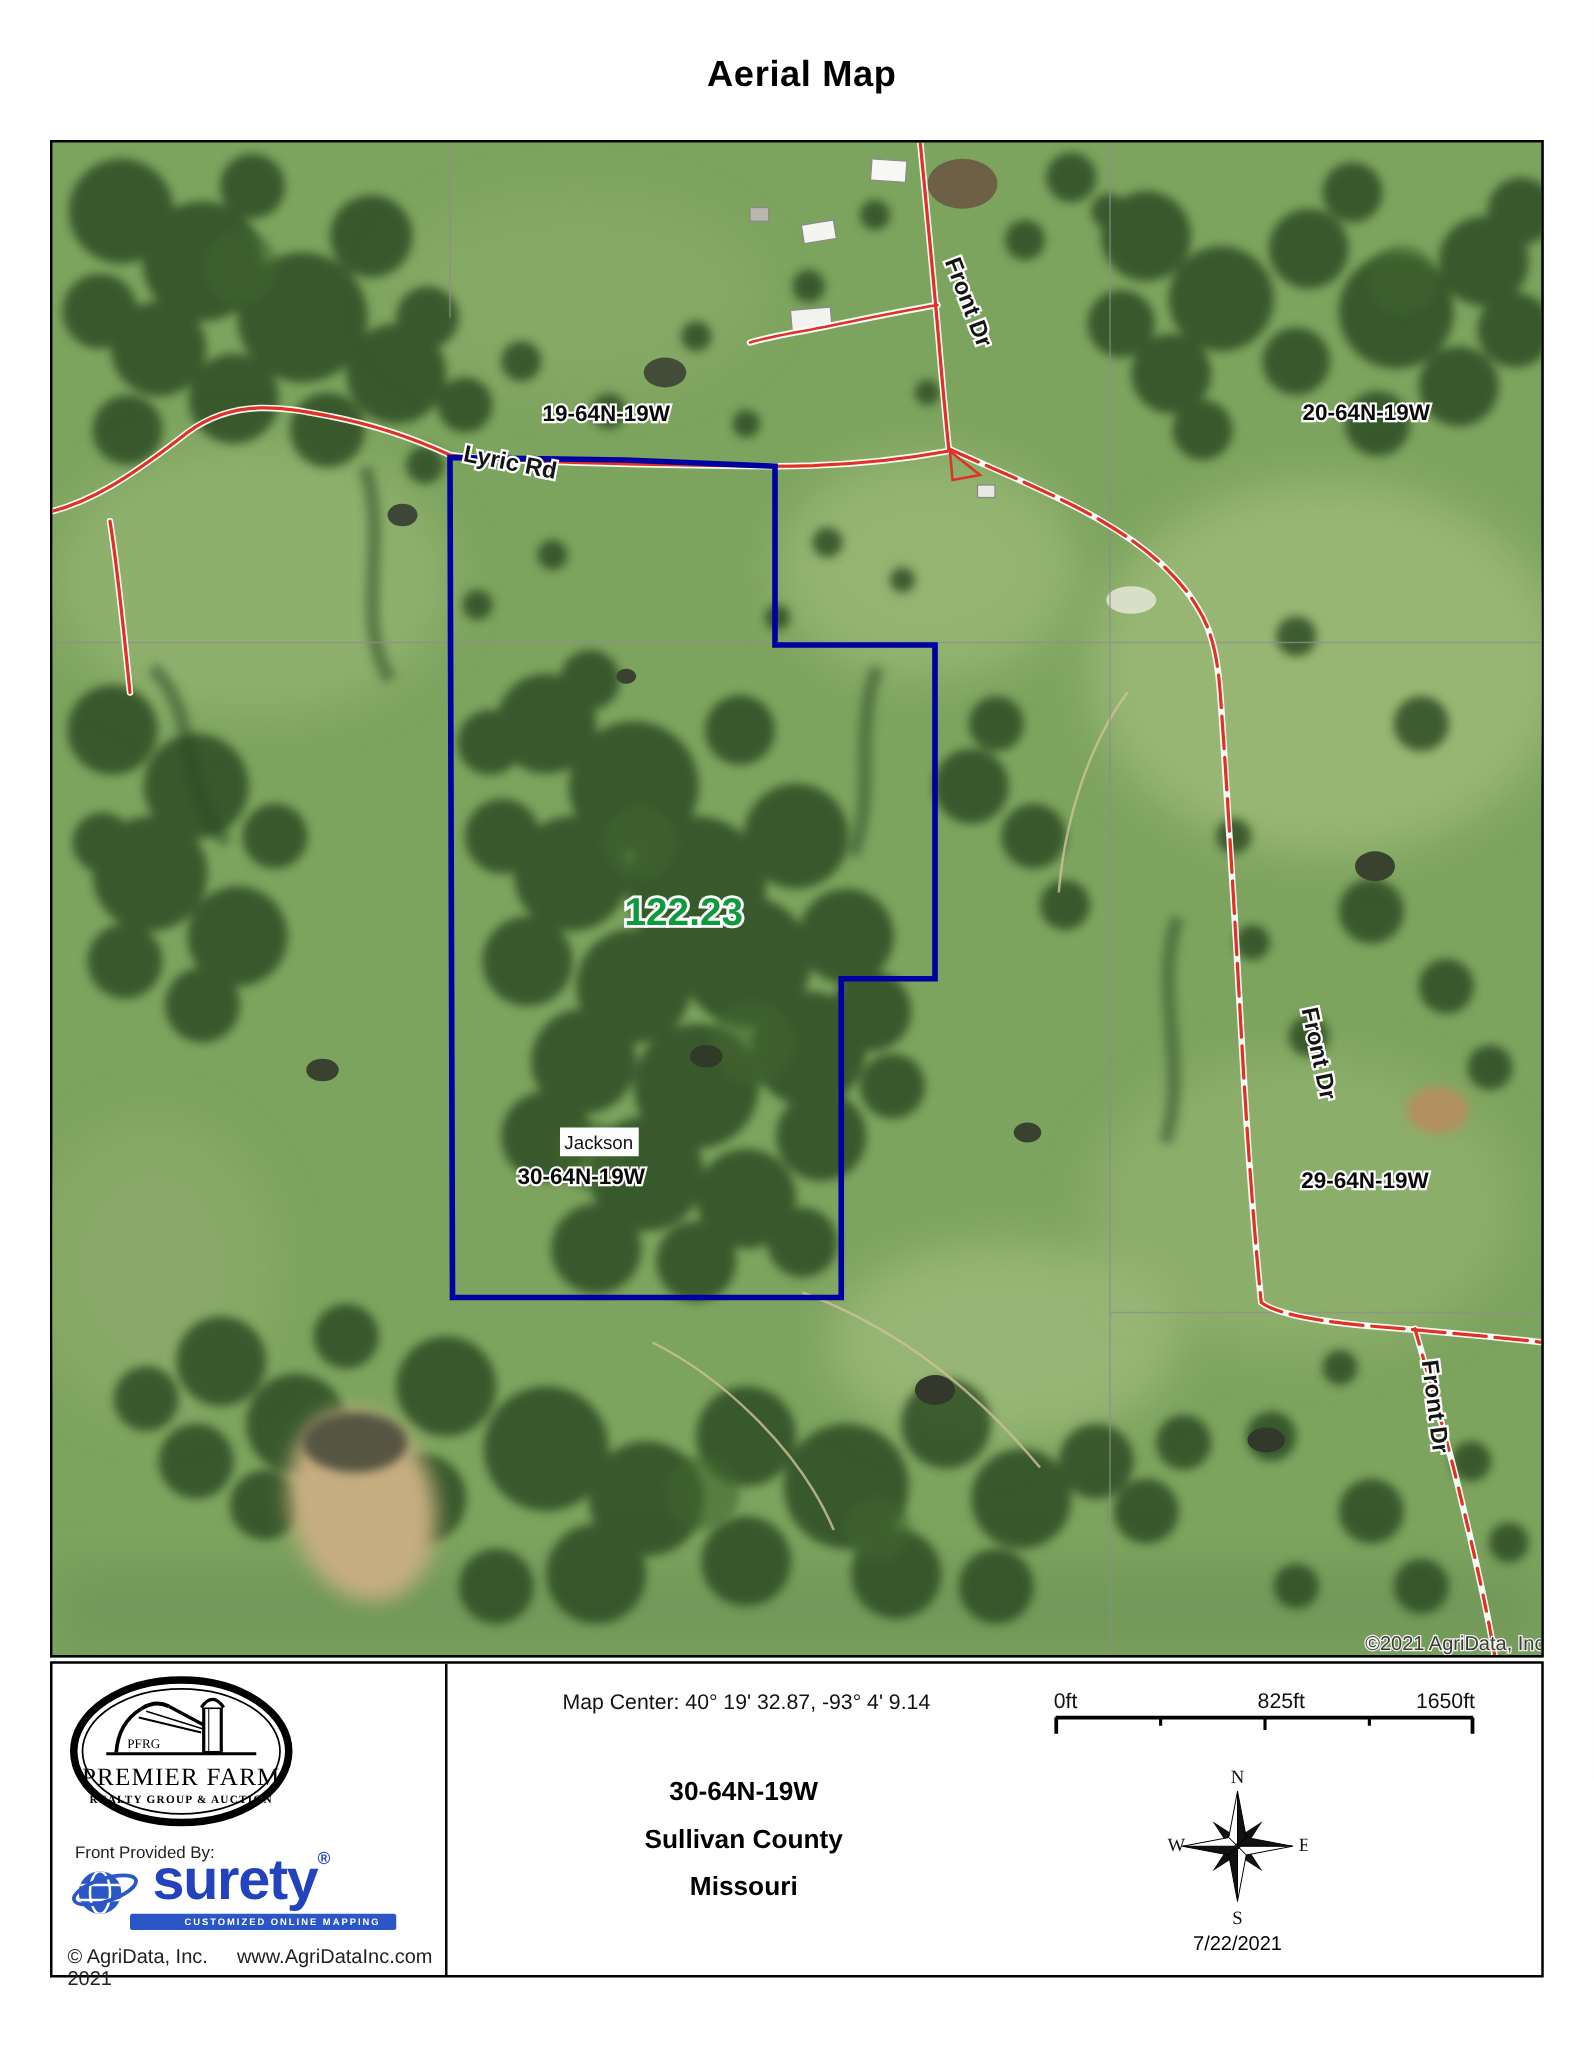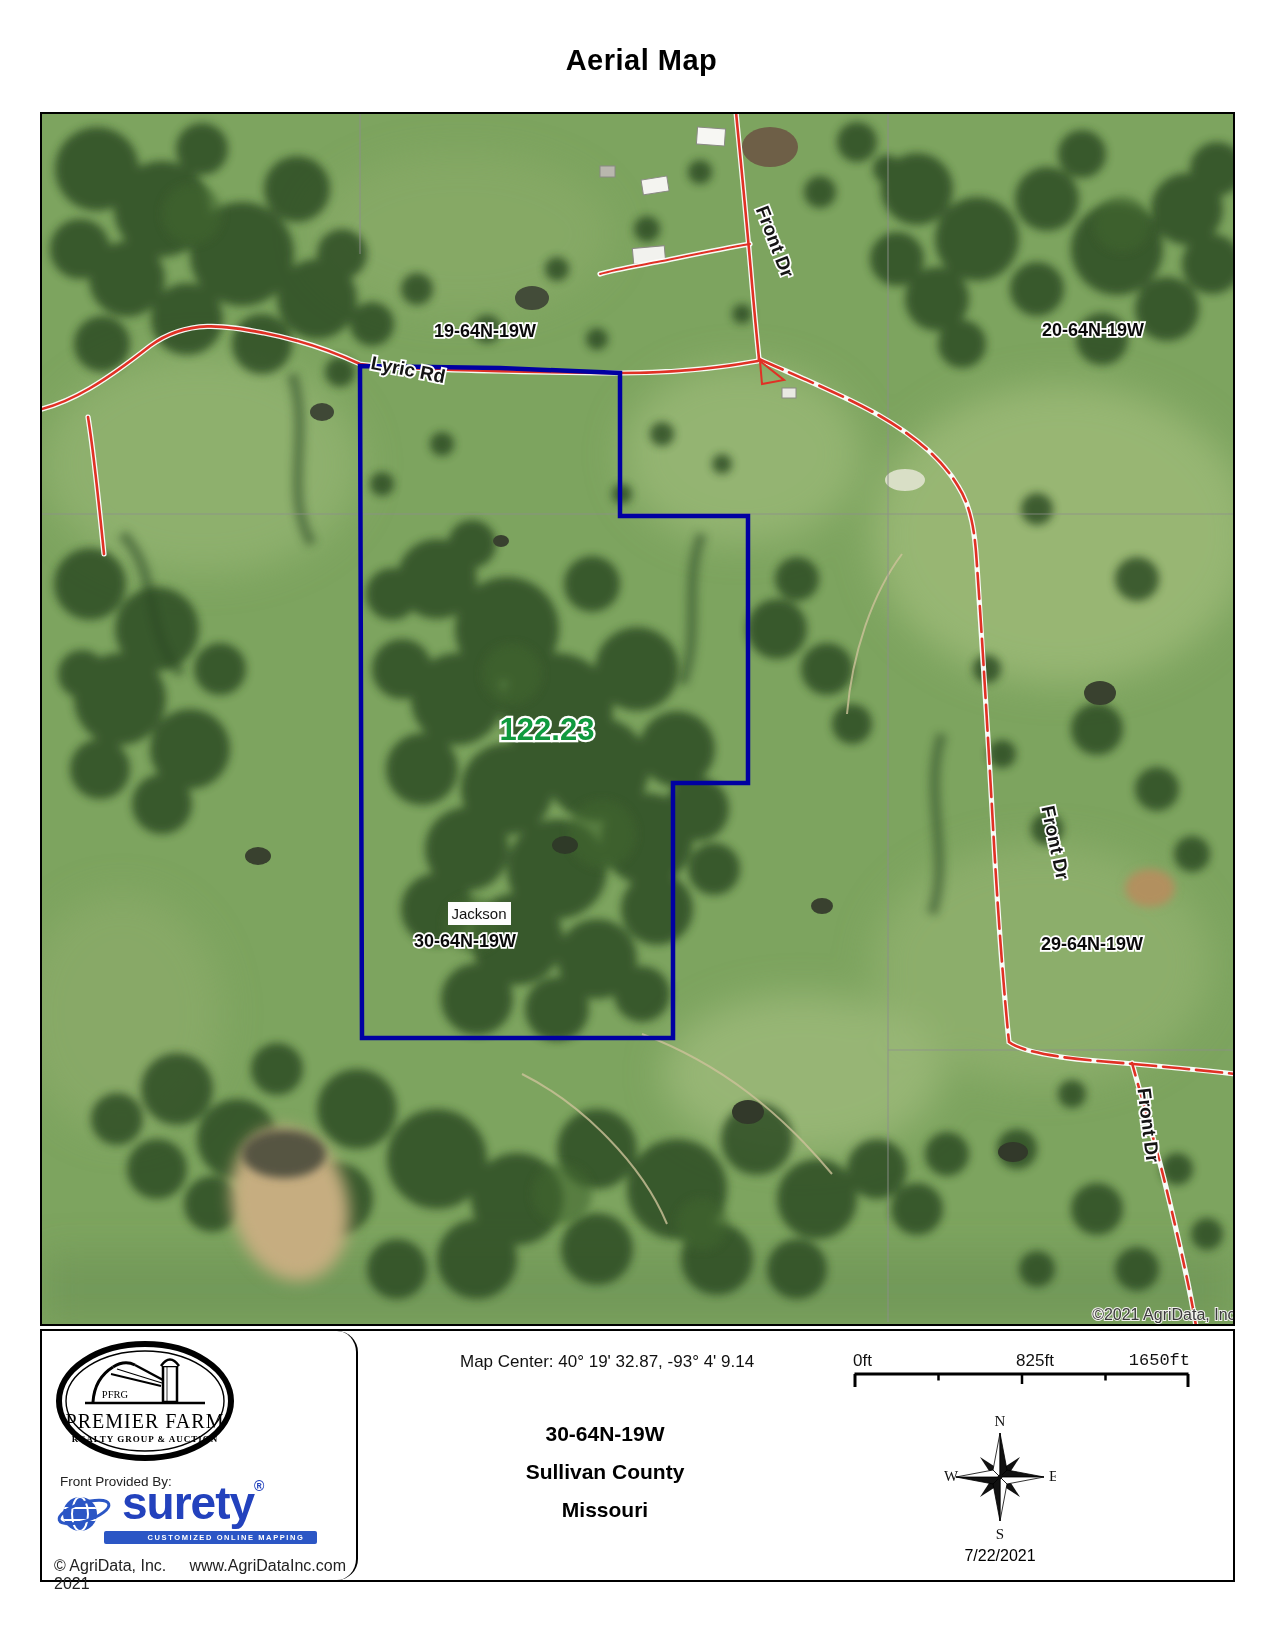--- a/index.html
+++ b/index.html
@@ -19,42 +19,42 @@
          stroke:#ffffff; stroke-width:3.6px; paint-order:stroke; }
   .acre { font:bold 31px "Liberation Sans", sans-serif; fill:#109a3e;
          stroke:#ffffff; stroke-width:4.5px; paint-order:stroke; }
   .twp  { font:15px "Liberation Sans", sans-serif; fill:#111; }
   .copyr{ font:16px "Liberation Sans", sans-serif; fill:#3b3b3b;
          stroke:#f2f2ee; stroke-width:2px; paint-order:stroke; }
 
   
   .footer { position:absolute; left:40px; top:1329px; width:1191px; height:249px;
             border:2px solid #000; display:flex; background:#fff; }
-  .footer-left  { width:314px; border-right:2px solid #000; position:relative;border-radius:21px; }
-  .footer-right { flex:1; position:relative;margin-left:10px; }
+  .footer-left  { width:314px; border-right:2px solid #000; position:relative; }
+  .footer-right { flex:1; position:relative; }
 
   .pfrg-logo { position:absolute; left:12px; top:8px; }
   .provided  { position:absolute; left:18px; top:143px; font-size:13.5px; color:#222; }
   .surety    { position:absolute; left:14px; top:157px; width:290px; height:60px; }
   .surety-globe { position:absolute; left:0; top:2px; }
   .surety-word  { position:absolute; left:46px; top:-12px; font-size:46px; font-weight:bold;
                   color:#2342bd; letter-spacing:-1px;margin-left:20px; }
   .surety-reg   { font-size:14px; vertical-align:28px; font-weight:bold; }
   .surety-bar   { position:absolute; left:48px; top:43px; width:182px; height:13px;
                   background:#2b56c5; border-radius:2px; color:#fff; font-size:7.5px;
                   font-weight:bold; letter-spacing:1.6px; text-align:center; line-height:13px;padding-left:31px; }
   .agri-row  { position:absolute; left:12px; right:10px; top:226px; display:flex;
                justify-content:space-between; font-size:16px; color:#222; }
 
   .map-center { position:absolute; left:92px; top:21px; font-size:17px; color:#111; }
   .scalebar   { position:absolute; left:485px; top:20px; width:337px; }
   .scalebar .lbls { position:relative; height:20px; font-size:17px; color:#111; }
   .sb-0    { position:absolute; left:0; }
   .sb-mid  { position:absolute; left:54%; transform:translateX(-50%); }
-  .sb-end  { position:absolute; right:0;font-family:Liberation Mono, monospace; }
+  .sb-end  { position:absolute; right:0; }
   .loc-block { position:absolute; left:237px; top:84px; transform:translateX(-50%);
                text-align:center; font-size:21px; font-weight:bold; line-height:38px;
                white-space:nowrap; }
   .compass { position:absolute; left:576px; top:82px; }
   .compass text { font-family:"Liberation Serif", serif; font-size:15px; fill:#111; }
   .map-date { position:absolute; left:632px; top:216px; transform:translateX(-50%);
               font-size:16px; }
 </style>
 </head>
 <body>

